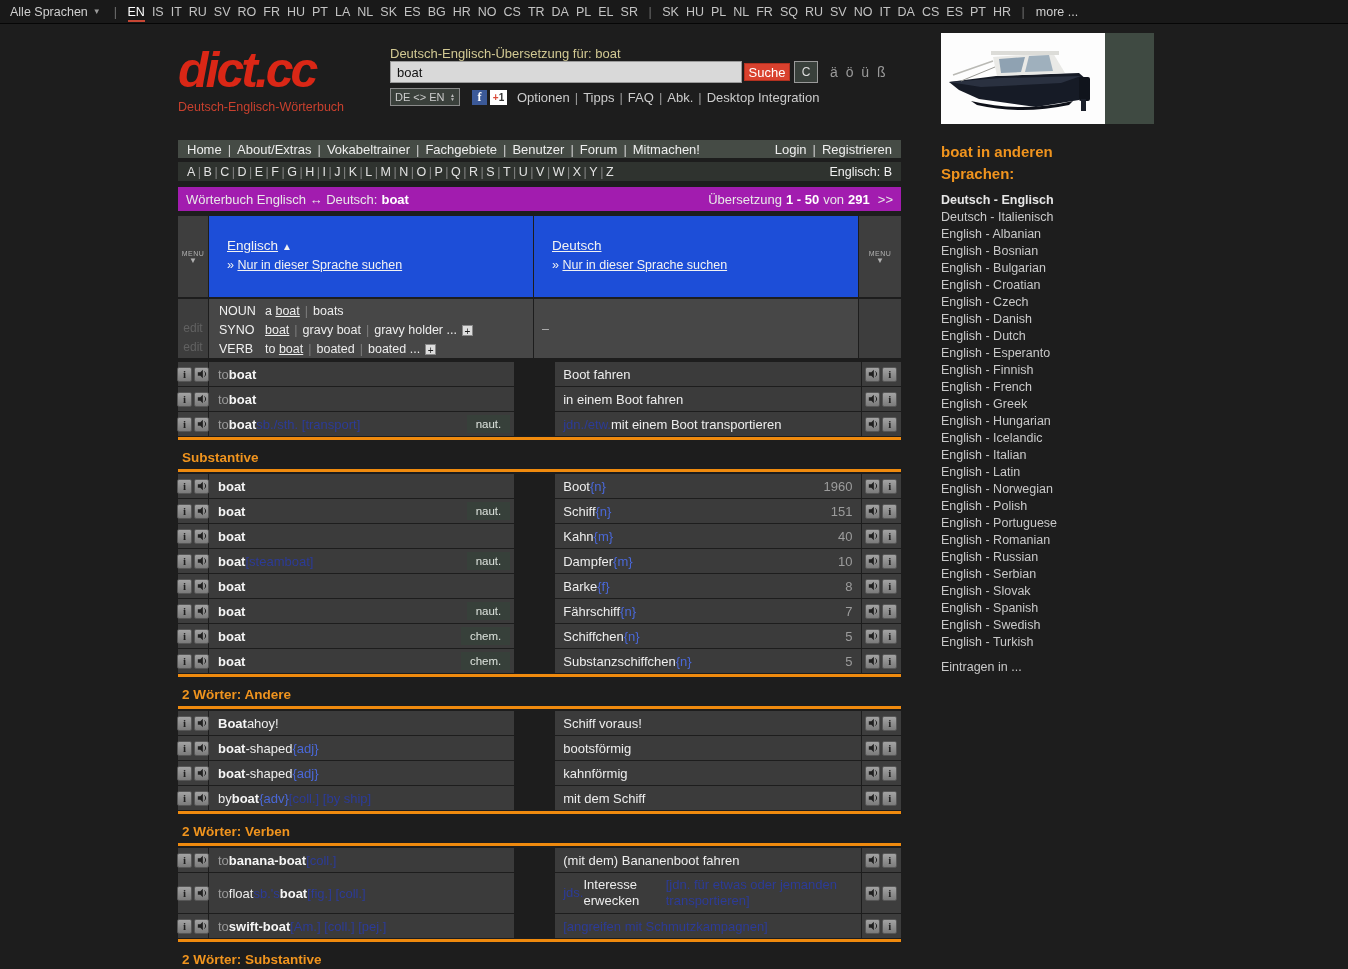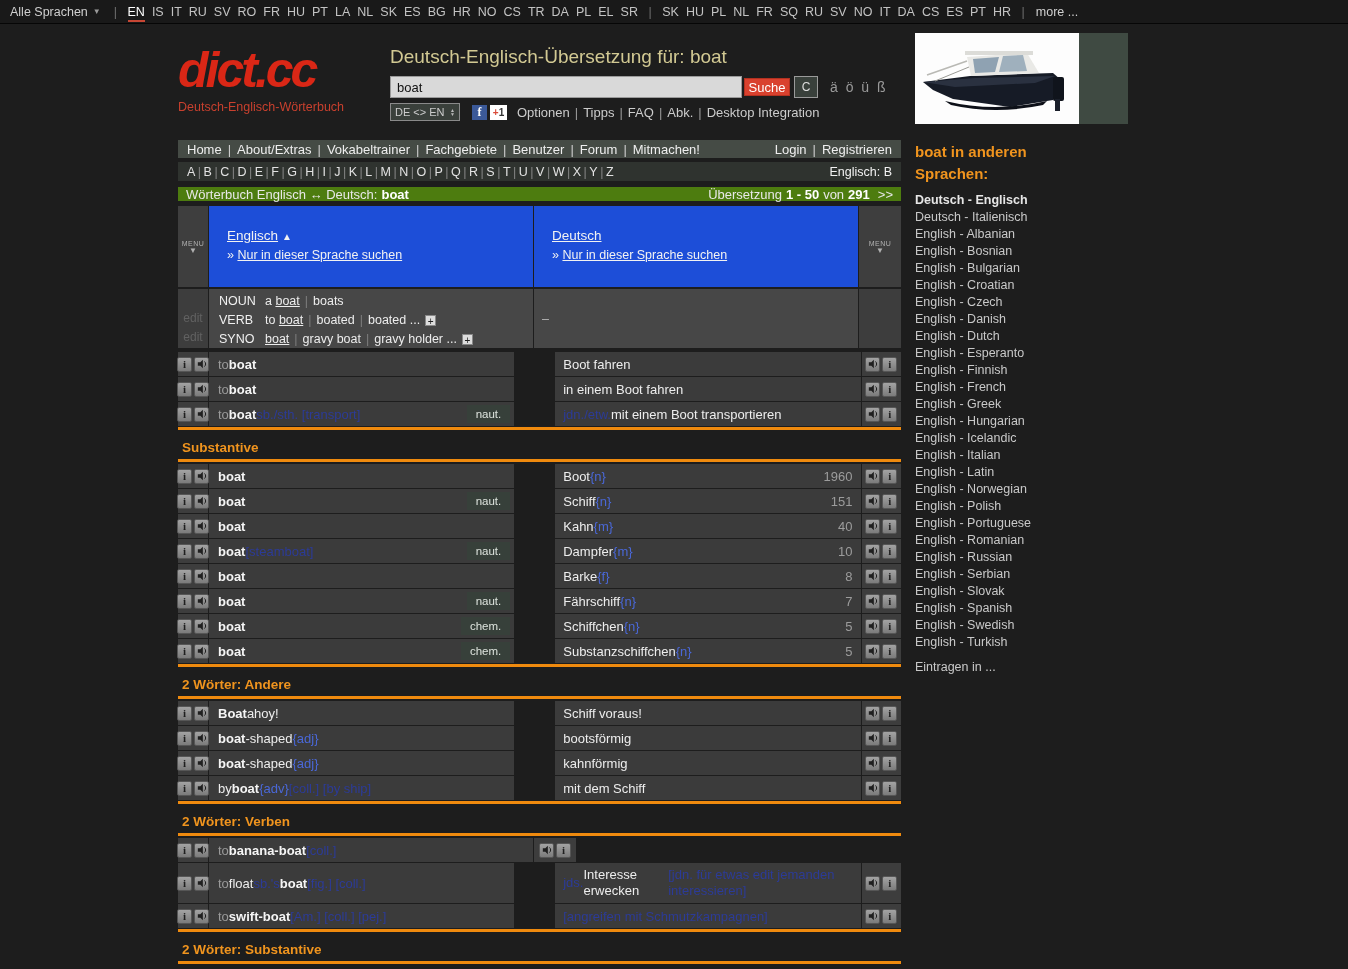--- a/index.html
+++ b/index.html
@@ -10,30 +10,30 @@
   .topbar { height:24px; background:#191919; border-bottom:1px solid #060606;
     display:flex; align-items:center; padding:0 10px; font-size:12.5px; color:#c6c6c6; white-space:nowrap; }
   .topbar .alle { color:#cfcfcf; }
   .topbar .caret { font-size:8px; color:#9a9a9a; margin:0 6px 0 5px; }
   .topbar .tsep { color:#6e6e6e; margin:0 7px; }
   .topbar .lang { color:#c3c3c3; margin:0 3.5px; cursor:pointer; }
   .topbar .lang.active { color:#ffffff; border-bottom:2px solid #c74634; padding-bottom:1px; }
   .topbar .more { color:#cfcfcf; margin-left:4px; cursor:pointer; }
 
   .main { position:absolute; left:178px; top:30px; width:723px; }
-  .sidebar { position:absolute; left:915px; top:33px; width:240px; }
+  .sidebar { position:absolute; left:941px; top:33px; width:240px; }
 
   
   .header { display:flex; height:110px; }
   .logocol { width:212px; padding-top:16px; }
   .logo { font:italic bold 50px "Liberation Sans",sans-serif; letter-spacing:-3px;
     color:#da2716; line-height:48px; cursor:pointer; }
   .tagline { color:#c8402e; font-size:12.5px; margin-top:6px; }
   .searchcol { flex:1; padding-top:16px; }
-  .resultline { color:#d2c993; font-size:19px; margin-bottom:8px; }
+  .resultline { color:#d2c993; font-size:13px; }
   .searchrow { display:flex; align-items:center; }
   .searchbox { width:352px; height:22px; background:#d9d9d9; border:1px solid #9a9a9a;
     font-size:13px; color:#111; padding:0 6px; font-family:"Liberation Sans",sans-serif; }
   .btn-suche { width:46px; height:18px; margin-left:2px; background:#d9412e; color:#fff;
     border:1px solid #b23120; font-size:13px; cursor:pointer; }
   .btn-c { width:24px; height:22px; margin-left:4px; background:#39403b; color:#ddd;
     border:1px solid #9a9a9a; font-size:12px; cursor:pointer; }
   .umlauts { color:#9a9a9a; font-size:14px; margin-left:12px; letter-spacing:2px; }
   .optrow { display:flex; align-items:center; margin-top:5px; }
   .dirselect { width:70px; height:18px; background:#3a403b; border:1px solid #8a8a8a;
@@ -54,21 +54,21 @@
     padding:3px 9px; font-size:13px; color:#eeeeee; }
   .navbar .nsep { color:#cfcfcf; margin:0 6px; }
   .navbar .nitem { cursor:pointer; }
   .navbar .spacer { flex:1; }
   .alphabar { height:19px; background:#2f332f; display:flex; align-items:center;
     padding:0 9px; font-size:12.5px; color:#e2e2e2; margin-top:4px; }
   .alphabar .asep { color:#848484; margin:0 2.5px; }
   .alphabar .letter { cursor:pointer; }
   .alphabar .spacer { flex:1; }
   .alphaRight { color:#f2f2f2; }
-  .statusbar { height:14px; background:#4d7c0f; display:flex; align-items:center;
+  .statusbar { height:24px; background:#a21caf; display:flex; align-items:center;
     padding:0 8px; font-size:13px; color:#e8e8e8; margin-top:6px; }
   .statusbar .spacer { flex:1; }
   .statusbar b { color:#fff; }
   .statusbar .next { margin-left:8px; cursor:pointer; }
 
   
   .thead { display:flex; gap:1px; height:81px; margin-top:5px; }
   .th-menu { width:30px; background:#3e3e3e; display:flex; flex-direction:column;
     align-items:center; justify-content:center; color:#b0b0b0; cursor:pointer; }
   .th-menu.right { width:42px; }
@@ -218,22 +218,22 @@
     </div>
   </div>
 
   <div class="winfo">
     <div class="wi-edit">
       <span>edit</span>
       <span>edit</span>
     </div>
     <div class="wi-en" id="wordInfoLines">
         <div><span class="wi-label">NOUN</span><span class="s-n">a </span><span class="s-link">boat</span><span class="s-sep">|</span><span class="s-n">boats</span></div>
+        <div><span class="wi-label">SYNO</span><span class="s-link">boat</span><span class="s-sep">|</span><span class="s-n">gravy boat</span><span class="s-sep">|</span><span class="s-n">gravy holder ...</span><span class="plusbox">+</span></div>
         <div><span class="wi-label">VERB</span><span class="s-n">to </span><span class="s-link">boat</span><span class="s-sep">|</span><span class="s-n">boated</span><span class="s-sep">|</span><span class="s-n">boated ...</span><span class="plusbox">+</span></div>
-        <div><span class="wi-label">SYNO</span><span class="s-link">boat</span><span class="s-sep">|</span><span class="s-n">gravy boat</span><span class="s-sep">|</span><span class="s-n">gravy holder ...</span><span class="plusbox">+</span></div>
       </div>
     <div class="wi-de">–</div>
     <div class="wi-menu"></div>
   </div>
 
   <div id="tableRows" style="margin-top:4px">
       <div class="row">
         <div class="cic">
           <div class="iconbtn">
             <span class="ig">i</span>
@@ -739,20 +739,23 @@
                 <path d="M1 4h3l3-3v10L4 8H1z" fill="#1f1f1f"></path>
                 <path d="M9 3a4 4 0 0 1 0 6" stroke="#1f1f1f" stroke-width="1.2" fill="none"></path>
               </svg></span>
           </div>
         </div>
         <div class="cen">
           <span class="s-m">to </span>
           <span class="s-b">banana-boat</span>
           <span class="s-navy"> [coll.]</span>
         </div>
+        <div class="cde">
+          <span class="s-n">(mit dem) Bananenboot fahren</span>
+        </div>
         <div class="cic right">
           <div class="iconbtn">
             <span><svg width="10" height="10" viewBox="0 0 12 12">
                 <path d="M1 4h3l3-3v10L4 8H1z" fill="#1f1f1f"></path>
                 <path d="M9 3a4 4 0 0 1 0 6" stroke="#1f1f1f" stroke-width="1.2" fill="none"></path>
               </svg></span>
           </div>
           <div class="iconbtn">
             <span class="ig">i</span>
           </div>
@@ -773,21 +776,21 @@
         <div class="cen">
           <span class="s-m">to </span>
           <span class="s-n">float </span>
           <span class="s-navy">sb.'s </span>
           <span class="s-b">boat</span>
           <span class="s-navy"> [fig.] [coll.]</span>
         </div>
         <div class="cde">
           <span class="s-navy">jds. </span>
           <span class="s-n">Interesse erwecken </span>
-          <span class="s-navy">[jdn. für etwas edit jemanden interessieren]</span>
+          <span class="s-navy">[jdn. für etwas oder jemanden transportieren]</span>
         </div>
         <div class="cic right">
           <div class="iconbtn">
             <span><svg width="10" height="10" viewBox="0 0 12 12">
                 <path d="M1 4h3l3-3v10L4 8H1z" fill="#1f1f1f"></path>
                 <path d="M9 3a4 4 0 0 1 0 6" stroke="#1f1f1f" stroke-width="1.2" fill="none"></path>
               </svg></span>
           </div>
           <div class="iconbtn">
             <span class="ig">i</span>

